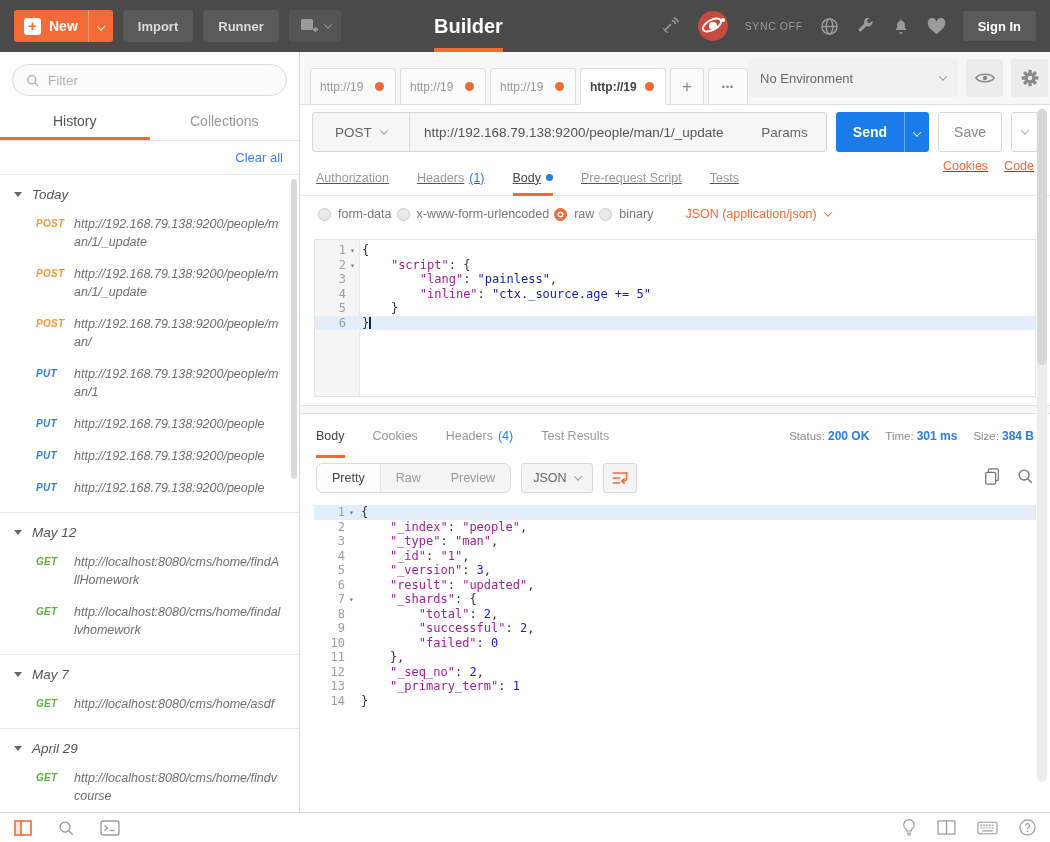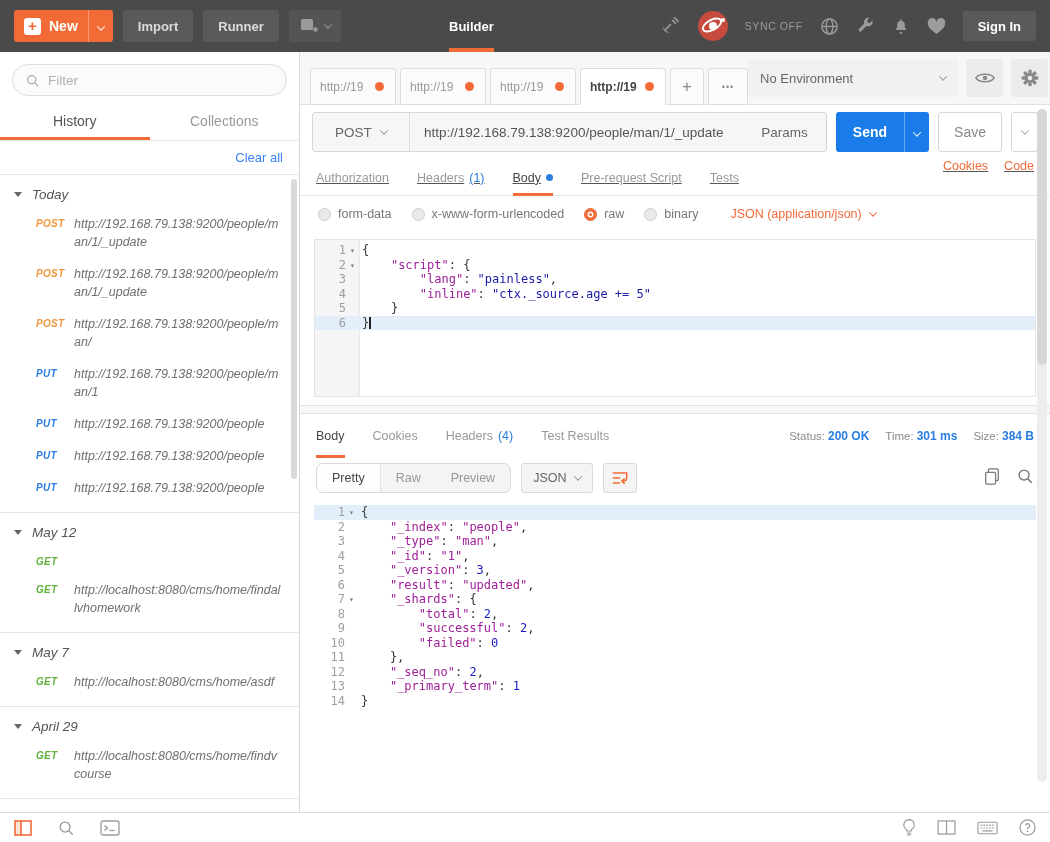--- a/index.html
+++ b/index.html
@@ -11,21 +11,21 @@
   .topbar { height:52px; background:#4a4a4a; display:flex; align-items:center; padding:0 14px; position:relative; flex-shrink:0; }
   .btn-new { display:flex; align-items:center; height:32px; background:#f26b37; border-radius:3px; overflow:hidden; cursor:pointer; }
   .btn-new .plusbox { width:17px; height:17px; background:#fff; border-radius:3px; color:#f26b37; font-weight:bold; font-size:15px; line-height:16px; text-align:center; margin:0 8px 0 10px; }
   .btn-new .lbl { color:#fff; font-weight:bold; font-size:14px; padding-right:10px; }
   .btn-new .split { width:1px; height:32px; background:rgba(255,255,255,.3); }
   .btn-new .caret { padding:0 9px; color:#fff; }
   .hbtn { height:32px; margin-left:10px; background:#5a5a5a; border-radius:3px; color:#dcdcdc; font-size:13px; font-weight:bold; display:flex; align-items:center; padding:0 15px; cursor:pointer; }
   .hbtn.iconbtn { padding:0 10px; background:#545454; }
   .chev { display:inline-block; width:6px; height:6px; border-right:1.6px solid currentColor; border-bottom:1.6px solid currentColor; transform:rotate(45deg) translate(-1px,-1px); }
   .top-nav { position:absolute; left:434px; top:0; height:52px; display:flex; gap:32px; }
-  .top-nav .navtab { height:52px; display:flex; align-items:center; color:#909090; font-size:13px; cursor:pointer; border-bottom:4px solid transparent; padding-top:4px;margin-left:15px; }
+  .top-nav .navtab { height:52px; display:flex; align-items:center; color:#909090; font-size:20px; cursor:pointer; border-bottom:4px solid transparent; padding-top:4px; }
   .top-nav .navtab.active { color:#fff; font-weight:bold; border-bottom-color:#f26b37; }
   .top-right { margin-left:auto; display:flex; align-items:center; gap:17px; color:#9b9b9b; }
   .top-right svg { display:block; }
   .proxy-icon { width:30px; height:30px; border-radius:50%; background:#c64b3e; position:relative; cursor:pointer; }
   .proxy-icon .orbit { position:absolute; left:3px; top:8px; width:22px; height:12px; border:2px solid #fff; border-radius:50%; transform:rotate(-28deg); }
   .proxy-icon .core { position:absolute; left:11px; top:11px; width:8px; height:8px; background:#fff; border-radius:50%; }
   .proxy-icon .sat { position:absolute; right:3px; top:7px; width:4px; height:4px; background:#fff; border-radius:50%; }
   .sync { font-size:10.5px; letter-spacing:.6px; color:#9b9b9b; }
   .btn-signin { background:#5a5a5a; color:#fff; font-size:13px; font-weight:bold; border-radius:3px; height:30px; display:flex; align-items:center; padding:0 15px; cursor:pointer; }
 
@@ -252,20 +252,21 @@
               <span class="hurl">http://192.168.79.138:9200/people</span>
             </div>
           </div>
           <div class="hgroup">
             <div class="hgroup-head">
               <span class="tri"></span>
               <span>May 12</span>
             </div>
             <div class="hitem">
               <span class="meth meth-GET">GET</span>
+              <span class="hurl">http://localhost:8080/cms/home/findAllHomework</span>
             </div>
             <div class="hitem">
               <span class="meth meth-GET">GET</span>
               <span class="hurl">http://localhost:8080/cms/home/findallvhomework</span>
             </div>
           </div>
           <div class="hgroup">
             <div class="hgroup-head">
               <span class="tri"></span>
               <span>May 7</span>
@@ -380,21 +381,21 @@
               <span>Tests</span>
             </div>
           </div>
         <div class="sect-links">
           <span class="olink">Cookies</span>
           <span class="olink">Code</span>
         </div>
       </div>
 
       <div class="bodymodes">
-        <div style="display:flex;gap:20px" id="body-modes">
+        <div style="display:flex;gap:5px" id="body-modes">
             <label class="bmode">
               <span class="radio"></span>
               <span>form-data</span>
             </label>
             <label class="bmode">
               <span class="radio"></span>
               <span>x-www-form-urlencoded</span>
             </label>
             <label class="bmode sel">
               <span class="radio"></span>

